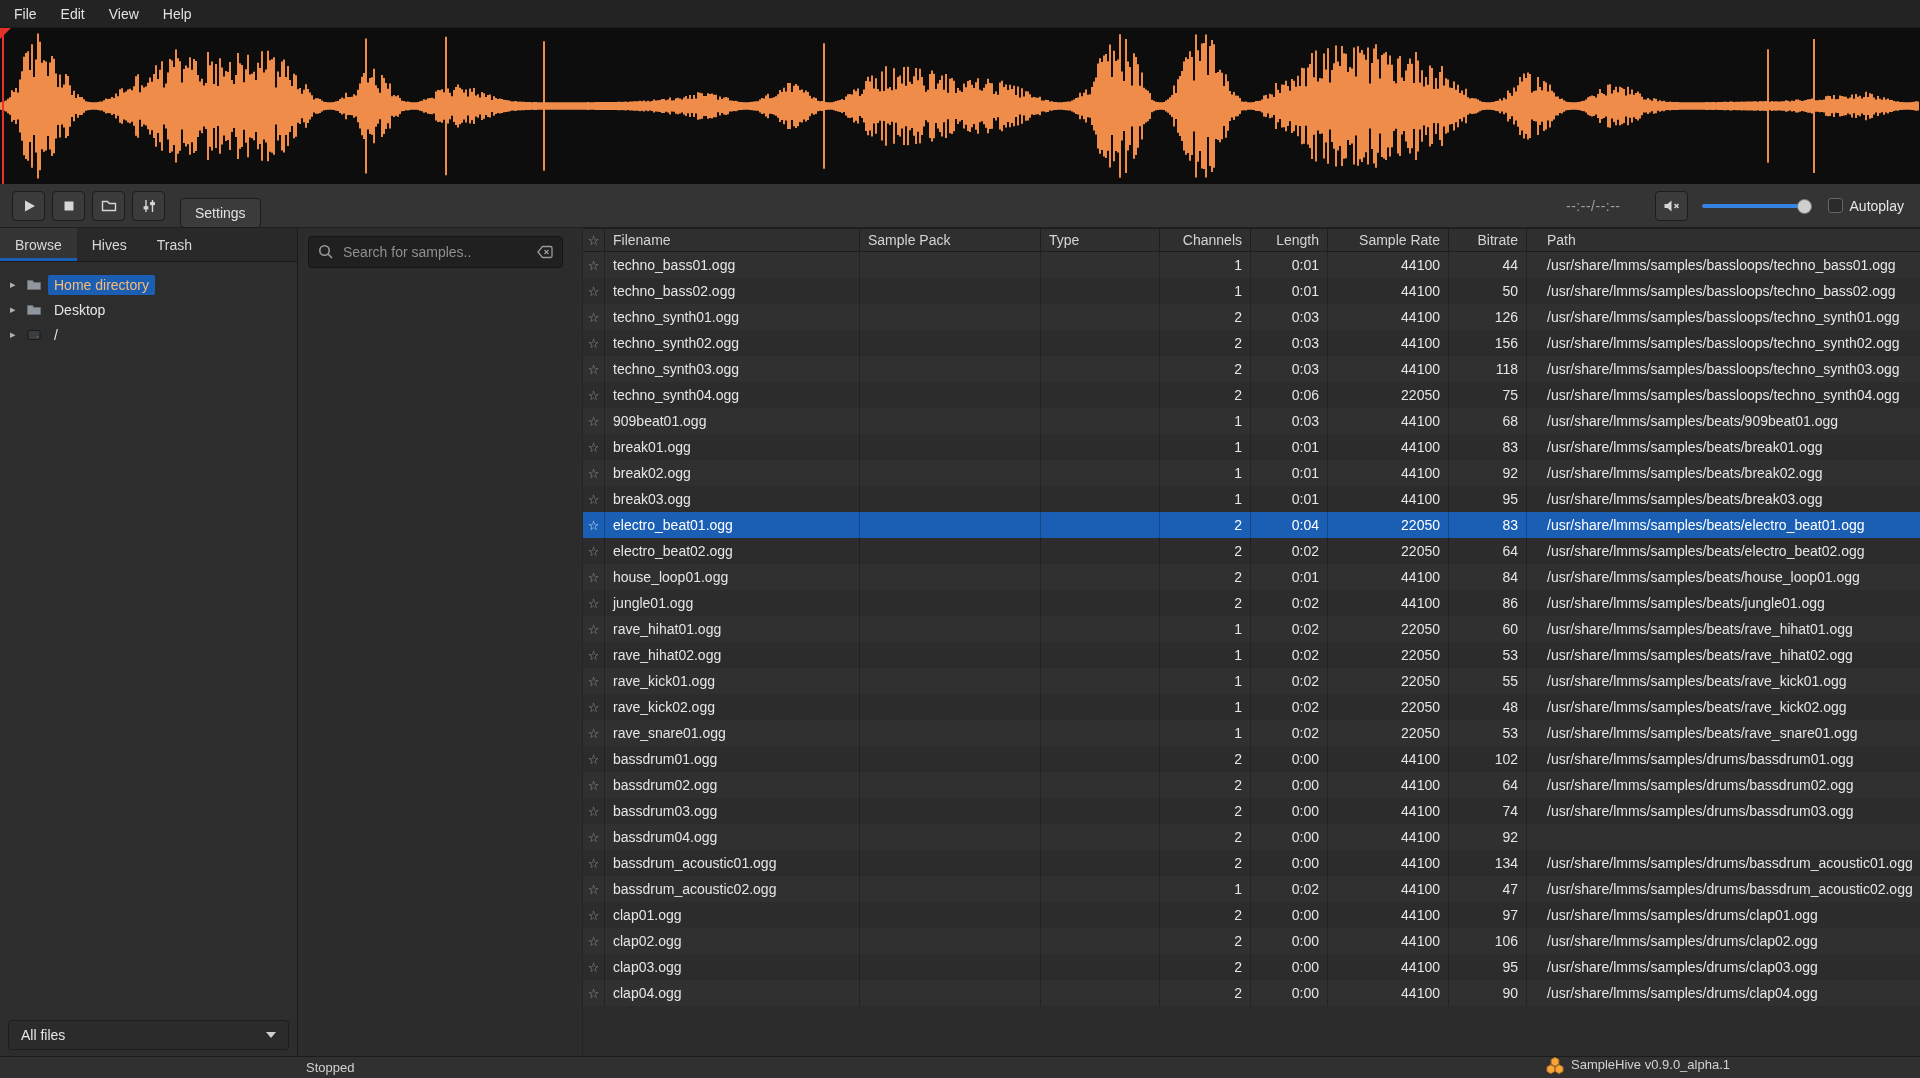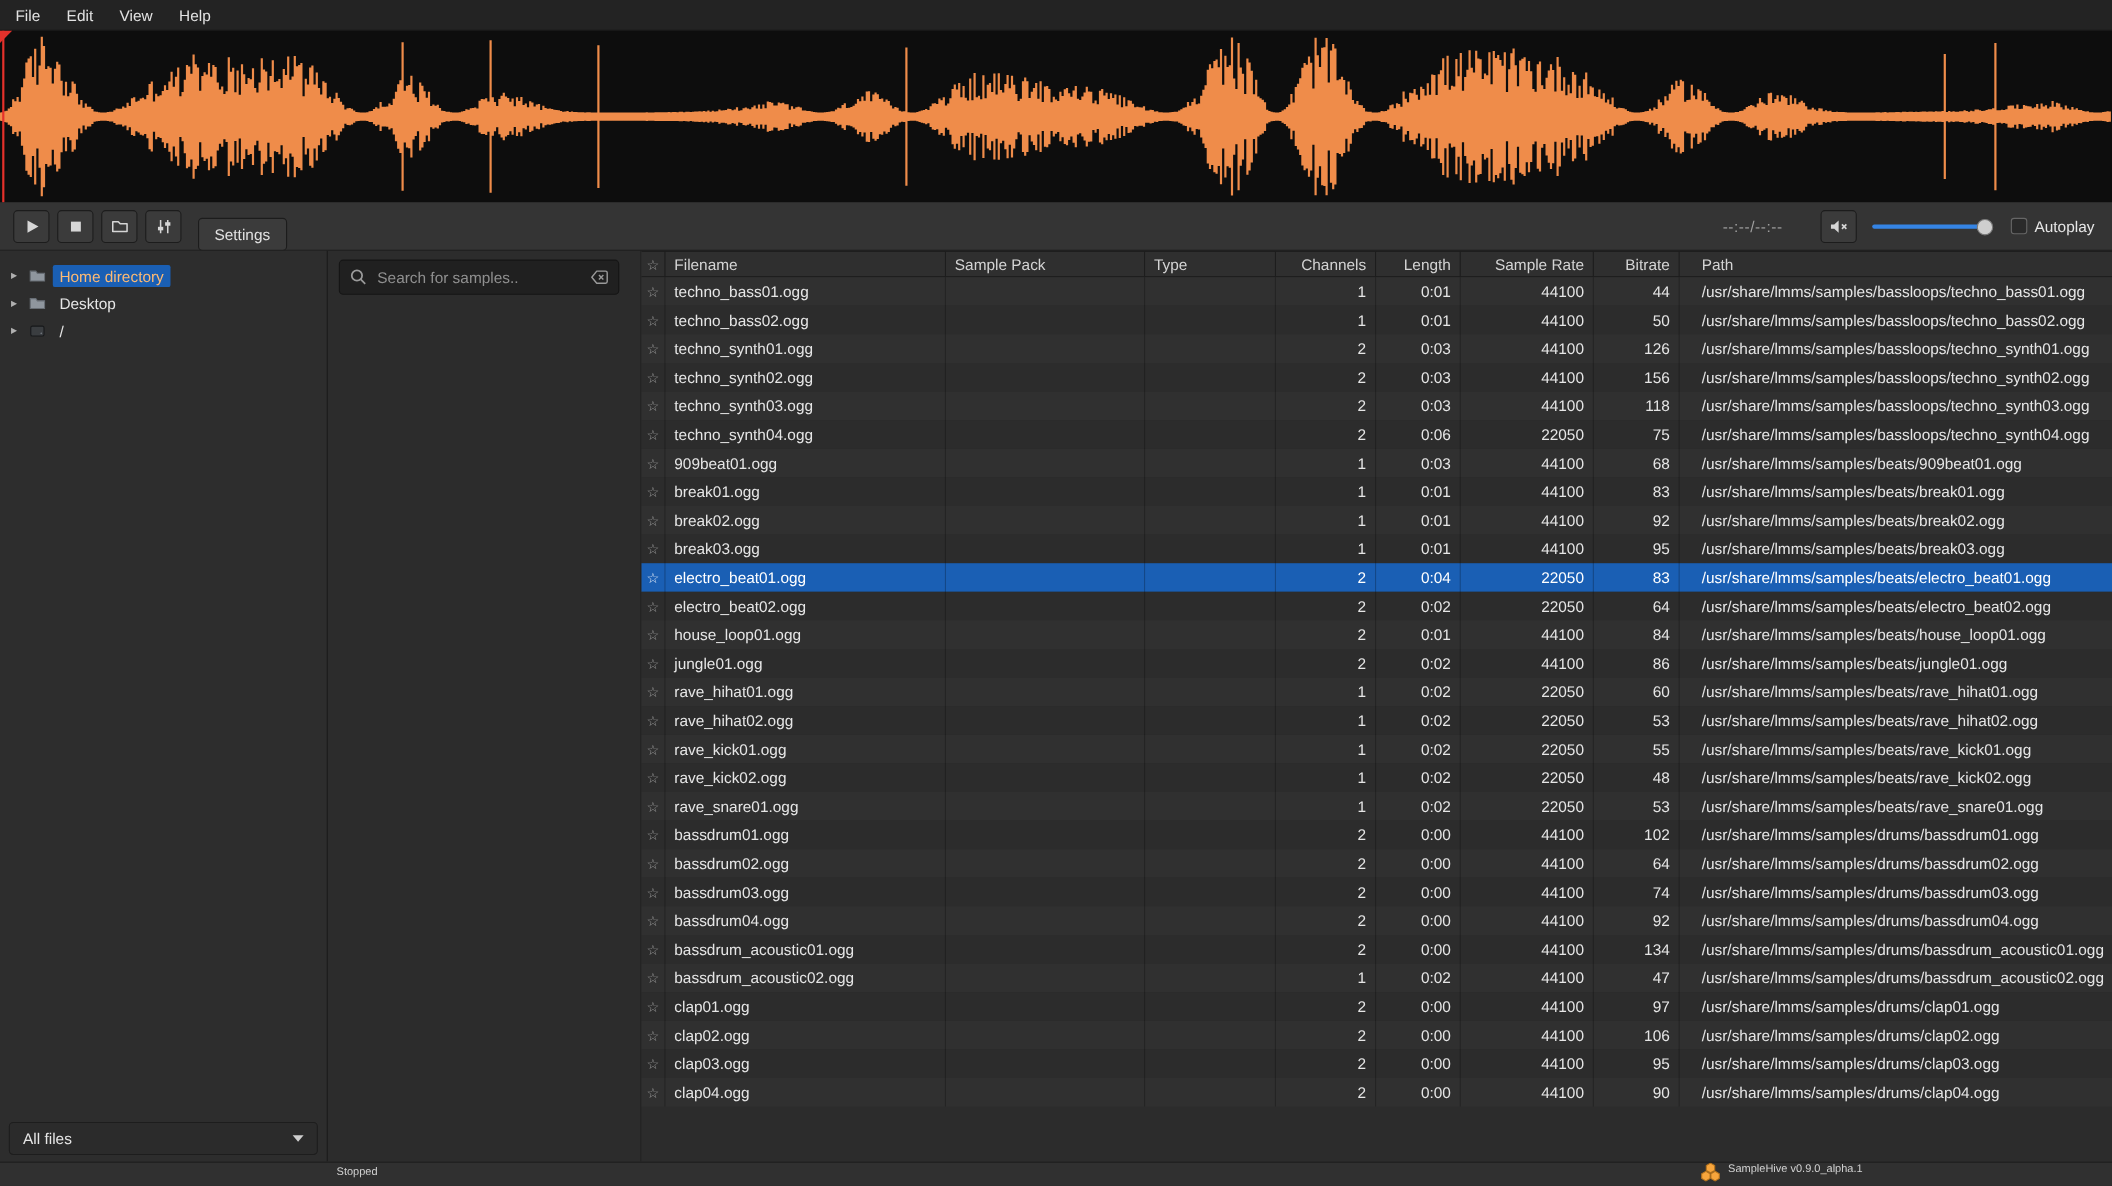--- a/index.html
+++ b/index.html
@@ -80,21 +80,21 @@
   .cell { display:flex; align-items:center; padding:0 8px; overflow:hidden; white-space:nowrap; }
   .trow .cell { border-right:1px solid rgba(0,0,0,0.25); }
   .c-star { justify-content:center; padding:0 2px; }
   .c-num { justify-content:flex-end; }
   .c-path { border-right:none !important;margin-left:12px; }
   .star { color:#9a9a9a; font-size:13px; line-height:1; }
   .trow.sel .star { color:#dce6f5; }
 
   
   .statusbar { position:absolute; bottom:0; left:0; right:0; height:22px; background:#303030;
-               border-top:1px solid #1c1c1c; font-size:10px; color:#d2d2d2; }
+               border-top:1px solid #1c1c1c; font-size:13px; color:#d2d2d2; }
   .status-text { position:absolute; left:306px; top:3px; }
   .version { position:absolute; left:1545px; top:0; height:22px; display:flex; gap:6px; }
 </style>
 </head>
 <body>
 
 <div class="menubar">
   <span class="menu-item">File</span>
   <span class="menu-item">Edit</span>
   <span class="menu-item">View</span>
@@ -153,20 +153,25 @@
     <div class="autoplay">
       <div class="checkbox"></div>
       <span>Autoplay</span>
     </div>
   </div>
 </div>
 
 <div class="content">
 
   <div class="left-panel">
+    <div class="tabs">
+      <div class="tab active">Browse</div>
+      <div class="tab">Hives</div>
+      <div class="tab">Trash</div>
+    </div>
 
     <div class="tree">
       <div class="tree-item">
         <span class="tree-arrow">▸</span>
         <span class="tree-icon">
           <svg width="16" height="14" viewBox="0 0 16 14">
             <path d="M1.5 2.5 h5 l1.5 2 h6.5 v7 h-13 z" fill="#8f969e" stroke="#686e75" stroke-width="1"></path>
           </svg>
         </span>
         <span class="tree-label sel">Home directory</span>
@@ -518,21 +523,20 @@
             <div class="cell c-star">
               <span class="star">☆</span>
             </div>
             <div class="cell c-name">bassdrum04.ogg</div>
             <div class="cell c-pack"></div>
             <div class="cell c-type"></div>
             <div class="cell c-num">2</div>
             <div class="cell c-num">0:00</div>
             <div class="cell c-num">44100</div>
             <div class="cell c-num">92</div>
-            <div class="cell c-path">/usr/share/lmms/samples/drums/bassdrum04.ogg</div>
           </div>
           <div class="trow alt">
             <div class="cell c-star">
               <span class="star">☆</span>
             </div>
             <div class="cell c-name">bassdrum_acoustic01.ogg</div>
             <div class="cell c-pack"></div>
             <div class="cell c-type"></div>
             <div class="cell c-num">2</div>
             <div class="cell c-num">0:00</div>

